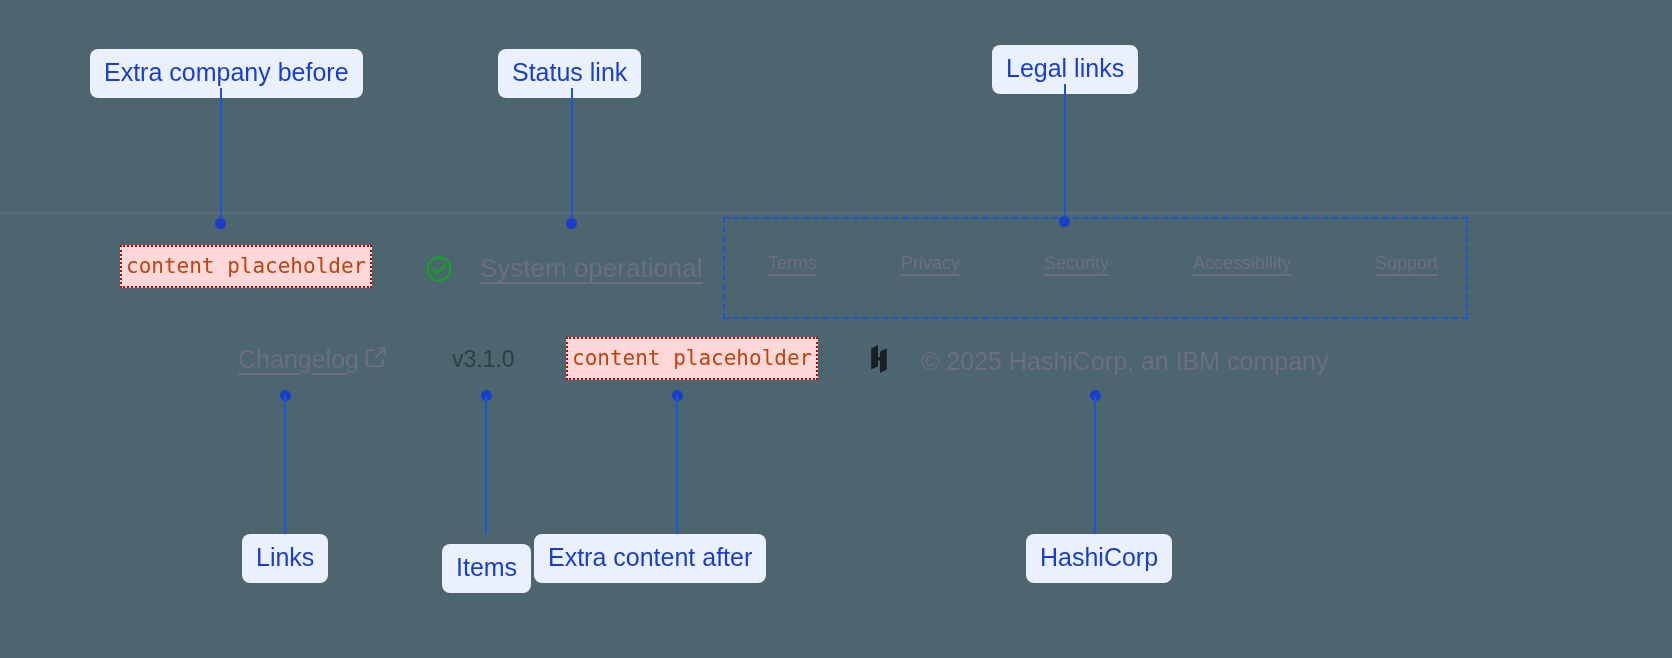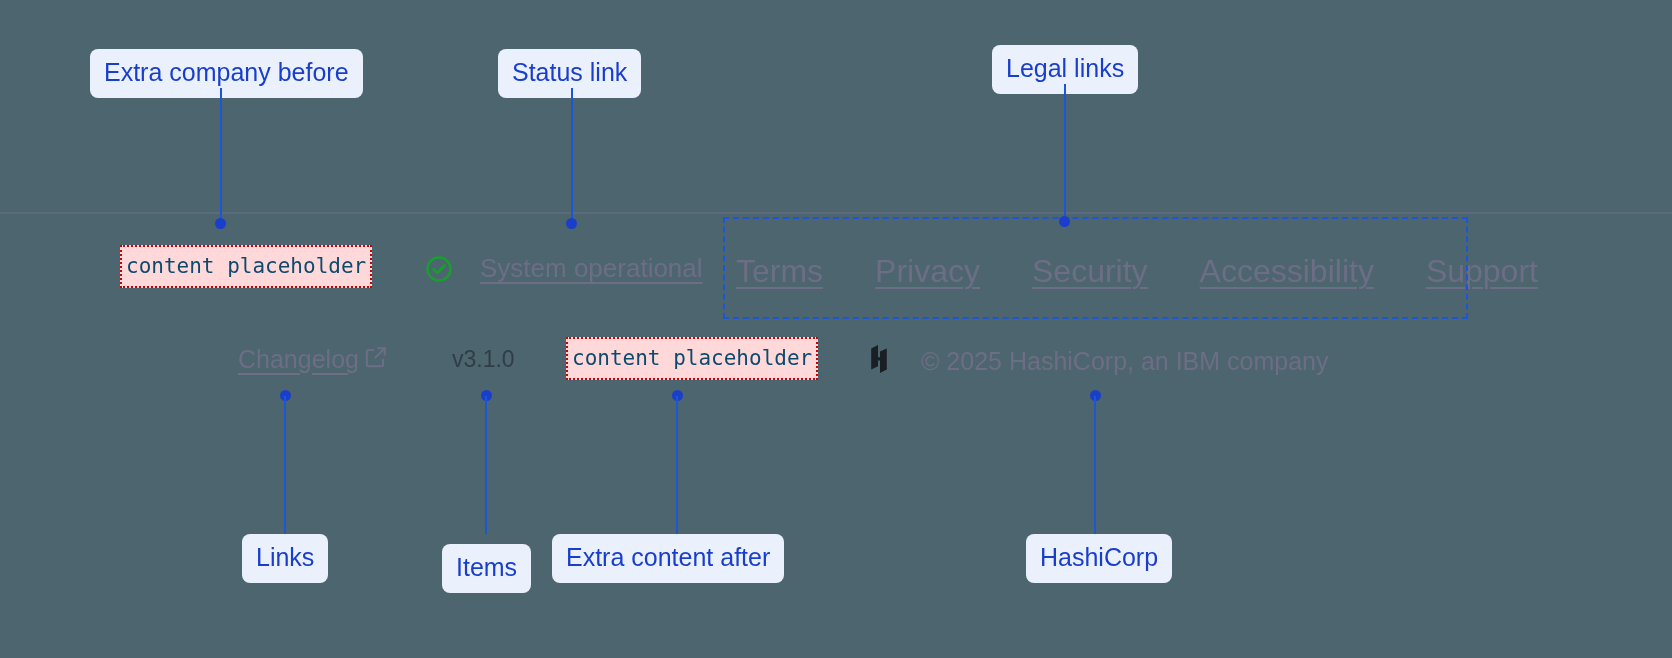--- a/index.html
+++ b/index.html
@@ -31,21 +31,21 @@
     height: 2px;
     background: #6a6f86;
     opacity: .55;
   }
 
   
   .placeholder-chip {
     font-family: "DejaVu Sans Mono", "Liberation Mono", monospace;
     font-size: 21px;
     line-height: 1.25;
-    color: #0c4a6e;
+    color: #c2410c;
     background: #ffd9d9;
     border: 2px dotted #cc0000;
     padding: 6px 4px 7px 4px;
     white-space: nowrap;
     box-sizing: border-box;
   }
   #ph-before { position: absolute; left: 120px; top: 245px; }
   #ph-after  { position: absolute; left: 566px; top: 337px; }
 
   
@@ -71,26 +71,27 @@
   
   #legal-links {
     position: absolute;
     left: 736px;
     top: 253px;
     display: flex;
     align-items: center;
     gap: 52px;
   }
   #legal-links a {
-    font-size: 32px;
+    font-size: 18px;
     color: #6d6e86;
     text-decoration: underline;
     text-underline-offset: 5px;
     text-decoration-thickness: 1.5px;
     white-space: nowrap;
+    margin-left: 32px;
   }
 
   
   #changelog-link {
     position: absolute;
     left: 238px;
     top: 344px;
     display: flex;
     align-items: center;
     gap: 4px;
@@ -231,19 +232,19 @@
   <div class="anno-dot" style="left:280px; top:390px;"></div>
   <div class="anno-line" style="left:284px; top:396px; height:138px;"></div>
   <div class="anno-label" style="left:242px; top:534px;">Links</div>
 
   <div class="anno-dot" style="left:481px; top:390px;"></div>
   <div class="anno-line" style="left:485px; top:396px; height:138px;"></div>
   <div class="anno-label" style="left:442px; top:534px;margin-top:10px;">Items</div>
 
   <div class="anno-dot" style="left:672px; top:390px;"></div>
   <div class="anno-line" style="left:676px; top:396px; height:138px;"></div>
-  <div class="anno-label" style="left:552px; top:534px;">Extra content after</div>
+  <div class="anno-label" style="left:534px; top:534px;">Extra content after</div>
 
   <div class="anno-dot" style="left:1090px; top:390px;"></div>
   <div class="anno-line" style="left:1094px; top:396px; height:138px;"></div>
   <div class="anno-label" style="left:1026px; top:534px;">HashiCorp</div>
 
 </div>
 
 </body></html>

